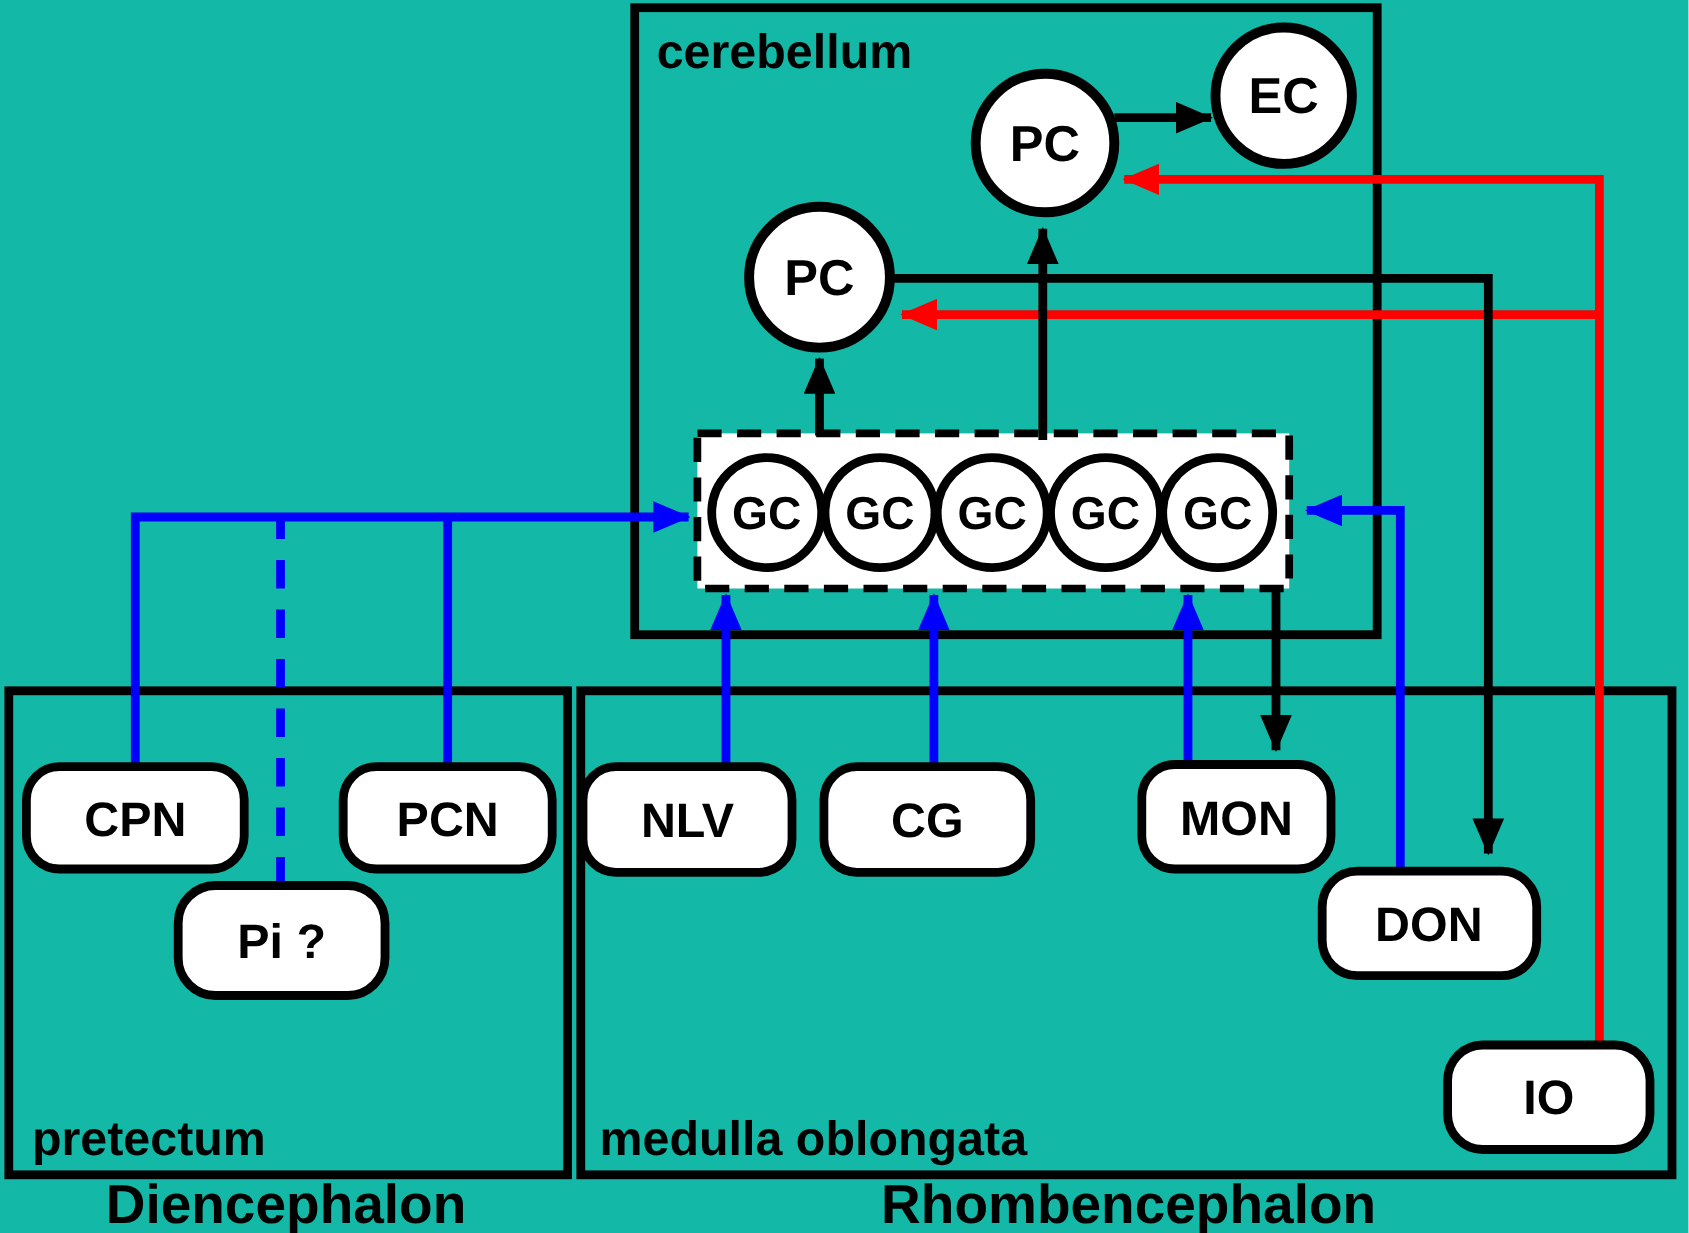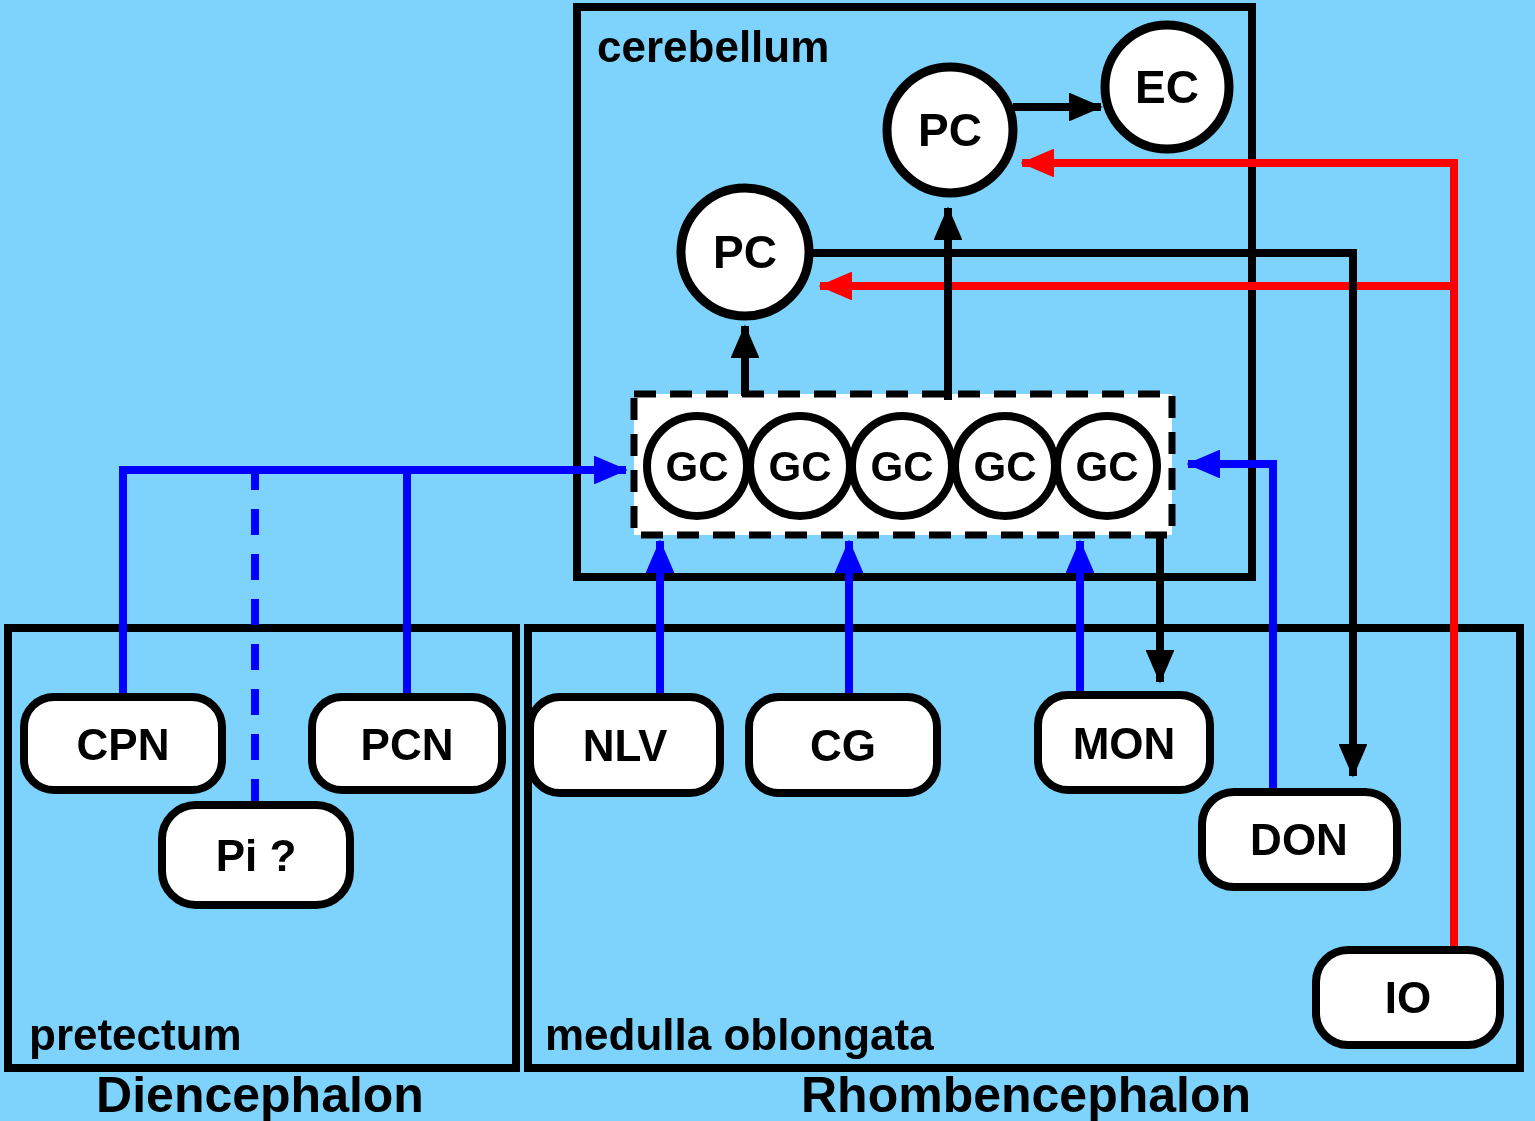--- a/index.html
+++ b/index.html
@@ -1,16 +1,16 @@
 <!DOCTYPE html>
 <html><head>
 <meta charset="utf-8">
 <style>
   html,body{margin:0;padding:0;background:#ffffff;}
-  .stage{position:relative;width:1535px;height:1121px;background:#7dd3fc;overflow:hidden;}
+  .stage{position:relative;width:1535px;height:1121px;background:#14b8a6;overflow:hidden;}
   svg{display:block;}
   text{font-family:"Liberation Sans","DejaVu Sans",sans-serif;font-weight:bold;fill:#000000;}
   .region-box{fill:none;stroke:#000000;stroke-width:8;}
   .node-rect{fill:#ffffff;stroke:#000000;stroke-width:8;}
   .node-circle{fill:#ffffff;stroke:#000000;stroke-width:9;}
   .gc-circle{fill:#ffffff;stroke:#000000;stroke-width:8;}
   .gc-box{fill:#ffffff;stroke:#000000;stroke-width:7;stroke-dasharray:22 14;}
   .edge-black{fill:none;stroke:#000000;stroke-width:8;}
   .edge-blue{fill:none;stroke:#0000ff;stroke-width:8;}
   .edge-blue-dashed{fill:none;stroke:#0000ff;stroke-width:8;stroke-dasharray:26 19;}

